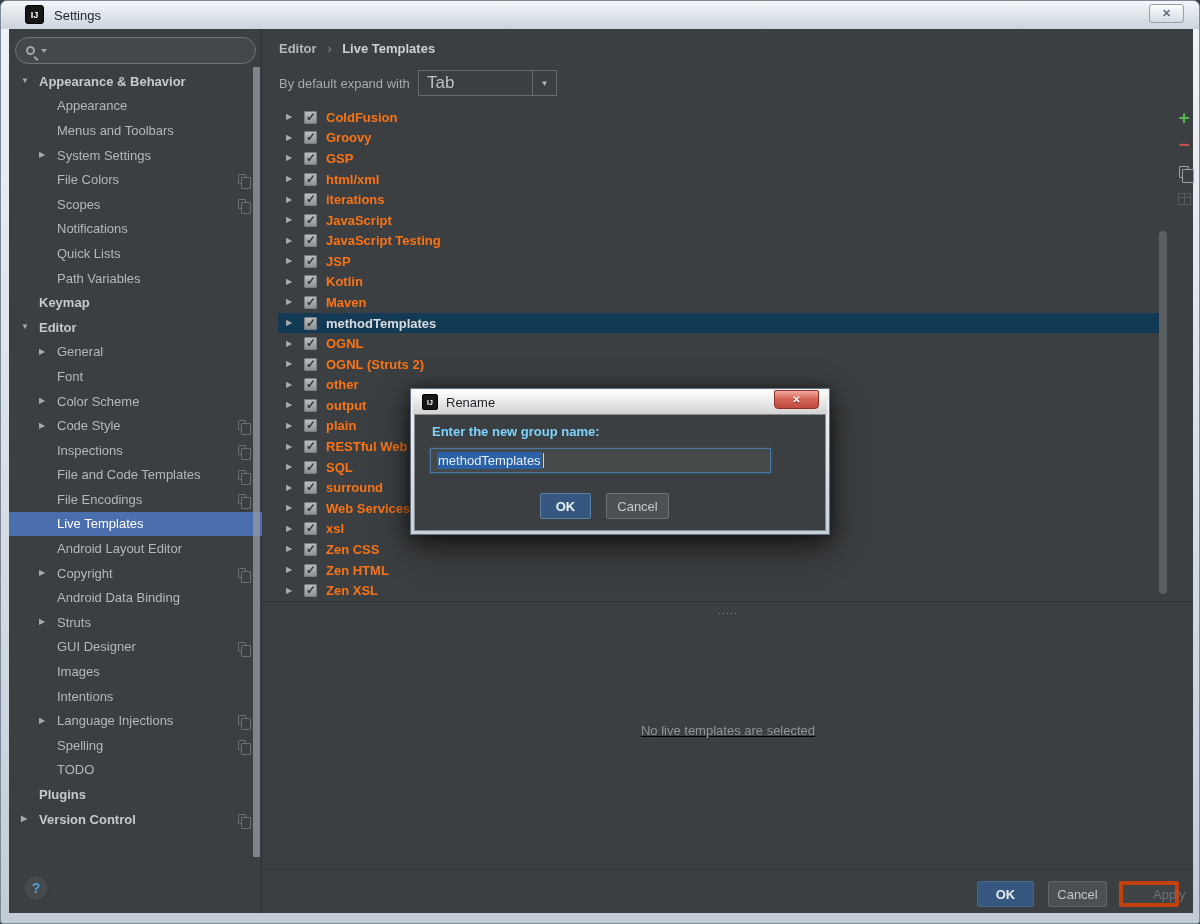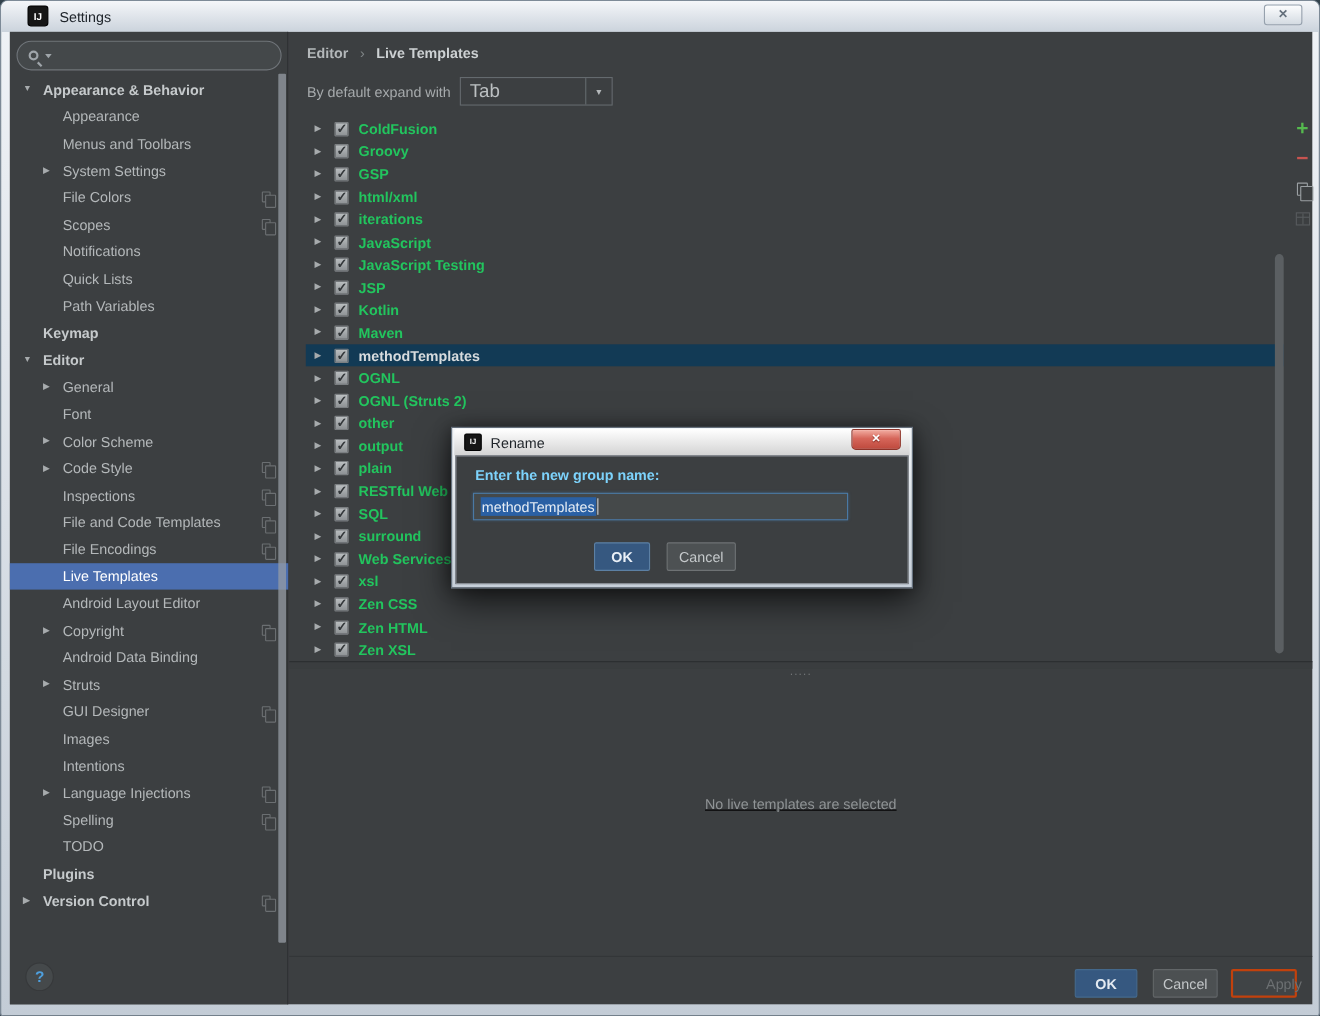--- a/index.html
+++ b/index.html
@@ -66,21 +66,21 @@
   .combo-arrow{width:24px;height:100%;border-left:1px solid #646a6e;display:flex;align-items:center;
     justify-content:center;font-size:8px;color:#b4b8ba;}
 
   .list{position:absolute;left:15px;top:78px;width:889px;height:494px;}
   .list-row{height:20.58px;display:flex;align-items:center;padding-left:8px;font-size:13px;}
   .list-row .arrow{width:18px;flex:none;font-size:8px;color:#a7abad;line-height:1;}
   .checkbox{width:13px;height:13px;flex:none;border:1px solid #7b7f82;border-radius:1px;
     background:linear-gradient(#babec0,#8e9295);position:relative;margin-right:9px;}
   .checkbox::after{content:'✓';position:absolute;left:1px;top:-2px;font-size:12px;font-weight:bold;
     color:#33373a;}
-  .list-row .lbl{font-weight:bold;color:#22c55e;white-space:nowrap;}
+  .list-row .lbl{font-weight:bold;color:#f97316;white-space:nowrap;}
   .list-row.selected{background:#123a55;}
   .list-row.selected .lbl{color:#d8dcde;}
   .list-scroll{position:absolute;left:896px;top:202px;width:8px;height:363px;background:#5b5f62;
     border-radius:4px;}
   .tools{position:absolute;left:908px;top:80px;width:26px;display:flex;flex-direction:column;
     align-items:center;}
   .tool{background:none;border:none;padding:0;margin:0 0 9px 0;display:flex;align-items:center;
     justify-content:center;width:22px;height:18px;}
   .plus-icon{color:#55b94e;font-size:19px;font-weight:bold;line-height:14px;}
   .minus-icon{color:#c75450;font-size:19px;font-weight:bold;line-height:10px;}
@@ -96,21 +96,21 @@
   .splitter-dots{font-size:9px;line-height:5px;color:#8d9193;letter-spacing:1px;}
   .empty-panel{position:absolute;left:0;right:0;top:579px;bottom:60px;display:flex;
     align-items:center;justify-content:center;text-decoration:underline;}
   .empty-msg{font-size:13px;color:#909496;}
 
   .footer-line{position:absolute;left:0;right:0;top:840px;border-top:1px solid #333638;}
   .btn{position:absolute;height:26px;border-radius:2px;font-size:13px;text-align:center;padding:0;}
   .btn-ok{left:714px;top:852px;width:57px;background:#365880;border:1px solid #44698c;
     color:#e4eaf1;font-weight:bold;}
   .btn-cancel{left:785px;top:852px;width:59px;background:#4c5052;border:1px solid #626668;color:#c2c6c8;}
-  .btn-apply{left:856px;top:852px;width:60px;background:#404446;border:2px solid #c2410c;color:#6c7072;padding-left:30px;}
+  .btn-apply{left:856px;top:852px;width:60px;background:#404446;border:4px solid #c2410c;color:#6c7072;padding-left:30px;}
 
   
   .dialog{position:absolute;left:410px;top:388px;width:420px;height:147px;z-index:40;
     background:linear-gradient(#f2f5f8,#c6cfd9);border:1px solid #66727f;border-radius:0;
     box-shadow:0 12px 30px rgba(0,0,0,.65),0 0 14px rgba(0,0,0,.4);}
   .dlg-titlebar{position:absolute;left:2px;top:1px;right:2px;height:24px;
     background:linear-gradient(#ffffff,#d3d3d3);border-radius:3px 3px 0 0;}
   .dlg-icon{position:absolute;left:9px;top:4px;width:16px;height:16px;background:#161616;color:#fff;
     border-radius:2px;font-size:7px;font-weight:bold;display:flex;align-items:center;
     justify-content:center;border:1px solid #000;}

